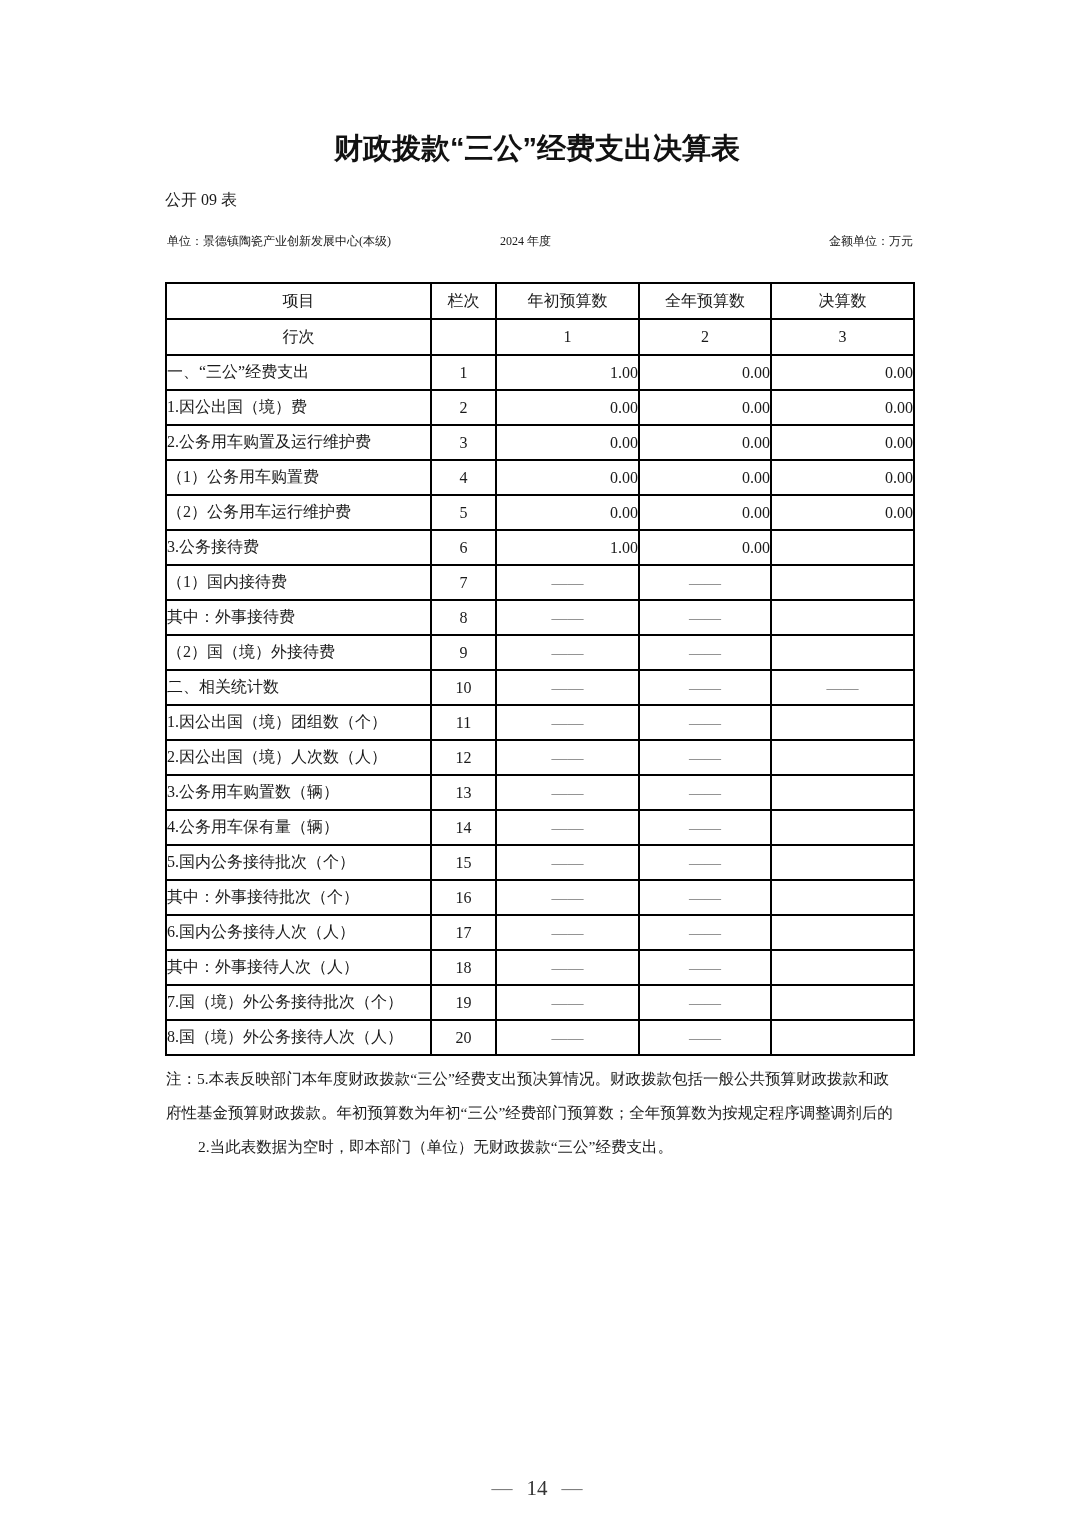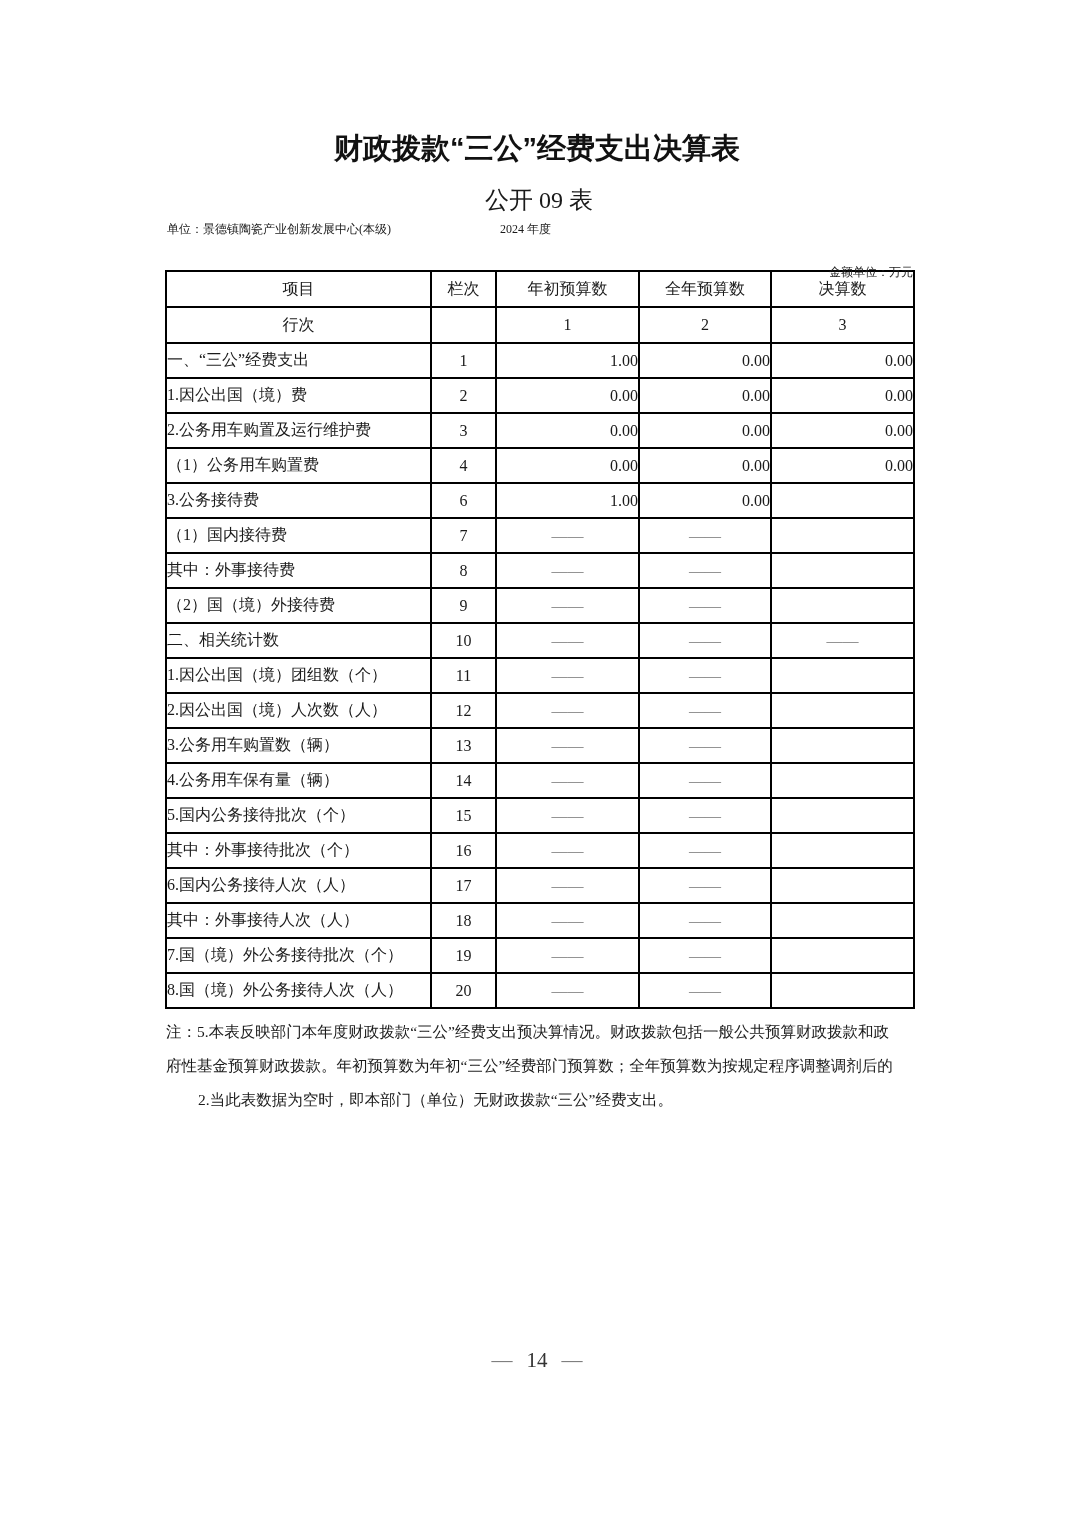--- a/index.html
+++ b/index.html
@@ -15,36 +15,36 @@
     padding-top:130px;
     text-align:center;
     font-family:"Liberation Sans","DejaVu Sans",sans-serif;
     font-size:29px;
     font-weight:bold;
     line-height:36px;
     color:#111;
   }
   .table-code {
     width:748px;
-    margin:22px 0 4px 165px;
-    text-align:center;
-    font-size:24px;
+    margin:22px 0 16px 165px;
+    text-align:left;
+    font-size:16px;
     line-height:24px;
   }
   .meta {
     position:relative;
     width:748px;
     margin-left:165px;
     margin-top:4px;
     height:52px;
     font-size:12px;
   }
   .meta .unit   { position:absolute; left:2px;  top:0; width:312px; line-height:27px; }
   .meta .year   { position:absolute; left:335px; top:0; line-height:27px; }
-  .meta .amount { position:absolute; right:0;   top:0; line-height:27px;margin-top:43px; }
+  .meta .amount { position:absolute; right:0;   top:0; line-height:27px; }
 
   table.fin {
     border-collapse:collapse;
     table-layout:fixed;
     width:748px;
     margin-left:165px;
     margin-top:2px;
     padding-left:21px;
   }
   table.fin th, table.fin td {
@@ -72,21 +72,21 @@
     width:752px;
     margin:6px 0 0 166px;
     font-size:15.5px;
     line-height:34px;
   }
   .notes .note-line { white-space:nowrap; }
   .note2 { padding-left:32px; margin-top:0; white-space:nowrap; }
 
   .page-number {
     position:absolute;
-    top:1348px; left:0;
+    top:1476px; left:0;
     width:100%;
     text-align:center;
     font-size:21px;
     color:#333;
   }
   .page-number .pg-dash { color:#777; margin:0 14px; }
 </style>
 </head>
 <body>
 
@@ -149,20 +149,27 @@
           <td class="num">0.00</td>
         </tr>
         <tr>
           <td class="item ind2">（1）公务用车购置费</td>
           <td class="line-no">4</td>
           <td class="num">0.00</td>
           <td class="num">0.00</td>
           <td class="num">0.00</td>
         </tr>
         <tr>
+          <td class="item ind2">（2）公务用车运行维护费</td>
+          <td class="line-no">5</td>
+          <td class="num">0.00</td>
+          <td class="num">0.00</td>
+          <td class="num">0.00</td>
+        </tr>
+        <tr>
           <td class="item ind1">3.公务接待费</td>
           <td class="line-no">6</td>
           <td class="num">1.00</td>
           <td class="num">0.00</td>
           <td class="blank"></td>
         </tr>
         <tr>
           <td class="item ind2">（1）国内接待费</td>
           <td class="line-no">7</td>
           <td class="dash">——</td>

